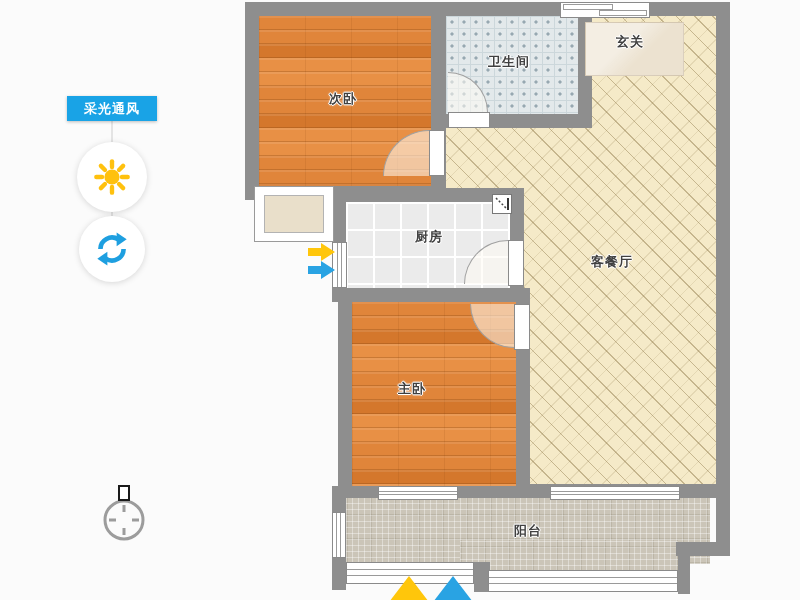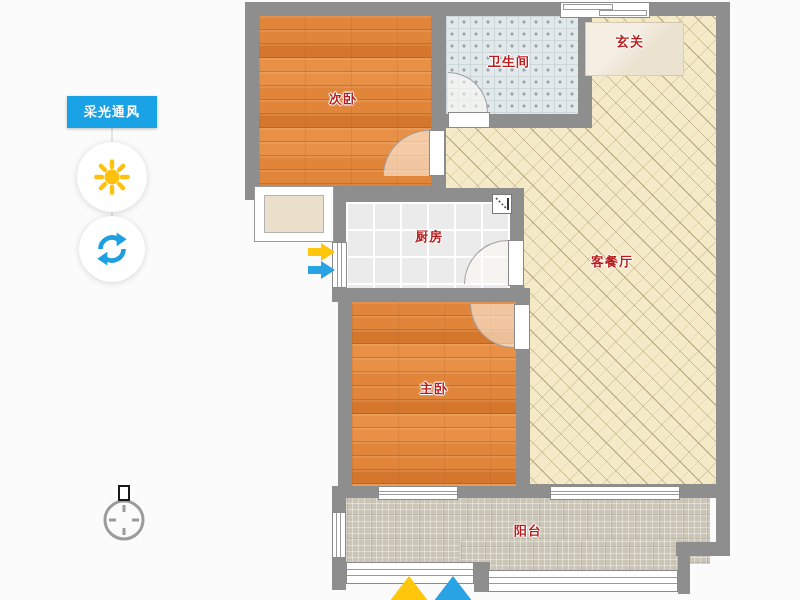--- a/index.html
+++ b/index.html
@@ -57,26 +57,26 @@
   .win-v::before,.win-v::after{content:"";position:absolute;top:0;bottom:0;width:1px;background:#9a9a9a;}
   .win-v::before{left:28%;} .win-v::after{left:60%;}
   .door-band{position:absolute;background:#fff;border:1px solid #8a8a8a;box-sizing:border-box;}
   .arc{position:absolute;background:rgba(255,252,244,.55);box-sizing:border-box;}
   .arc-tl{border-radius:100% 0 0 0;border-top:1px solid #a0a0a0;border-left:1px solid #a0a0a0;}
   .arc-tr{border-radius:0 100% 0 0;border-top:1px solid #a0a0a0;border-right:1px solid #a0a0a0;}
   .arc-bl{border-radius:0 0 0 100%;border-bottom:1px solid #a0a0a0;border-left:1px solid #a0a0a0;}
   
   .room-label{
     position:absolute;transform:translate(-50%,-50%);
-    font-size:13px;font-weight:bold;color:#b91c1c;letter-spacing:1px;white-space:nowrap;
+    font-size:13px;font-weight:bold;color:#404040;letter-spacing:1px;white-space:nowrap;
     text-shadow:-1px 0 0 #fff,1px 0 0 #fff,0 -1px 0 #fff,0 1px 0 #fff,0 0 3px #fff;
   }
   
   .panel-label{
-    position:absolute;left:67px;top:96px;width:90px;height:32px;
+    position:absolute;left:67px;top:96px;width:90px;height:25px;
     background:#19a3e6;color:#fff;font-size:13px;font-weight:bold;
     display:flex;align-items:center;justify-content:center;letter-spacing:1px;
     box-shadow:0 1px 3px rgba(0,0,0,.25);cursor:pointer;
   }
   .connector{position:absolute;left:111px;top:121px;width:2px;height:160px;background:#e4e4e4;}
   .round-btn{
     position:absolute;background:#fff;border-radius:50%;
     box-shadow:0 1px 6px rgba(0,0,0,.15);display:flex;align-items:center;justify-content:center;
     cursor:pointer;
   }
@@ -152,21 +152,21 @@
       <path d="M3 3 L13 13" stroke="#444" stroke-width="1.5" stroke-dasharray="2 2" fill="none"></path>
       <path d="M15 3 V15" stroke="#333" stroke-width="2" fill="none"></path>
     </svg>
   </div>
 
   <div class="room-label" style="left:343px;top:99px;">次卧</div>
   <div class="room-label" style="left:509px;top:62px;">卫生间</div>
   <div class="room-label" style="left:630px;top:42px;">玄关</div>
   <div class="room-label" style="left:612px;top:262px;">客餐厅</div>
   <div class="room-label" style="left:429px;top:237px;">厨房</div>
-  <div class="room-label" style="left:434px;top:389px;text-align:right;">主卧</div>
+  <div class="room-label" style="left:412px;top:389px;text-align:right;">主卧</div>
   <div class="room-label" style="left:528px;top:531px;">阳台</div>
 
   <div class="abs" style="left:308px;top:243px;">
     <svg width="28" height="18" viewBox="0 0 28 18">
         <polygon points="0,5 13,5 13,0 27,9 13,18 13,13 0,13" fill="#FFC60B"></polygon>
       </svg>
   </div>
   <div class="abs" style="left:308px;top:261px;">
     <svg width="28" height="18" viewBox="0 0 28 18">
         <polygon points="0,5 13,5 13,0 27,9 13,18 13,13 0,13" fill="#29A3E3"></polygon>

